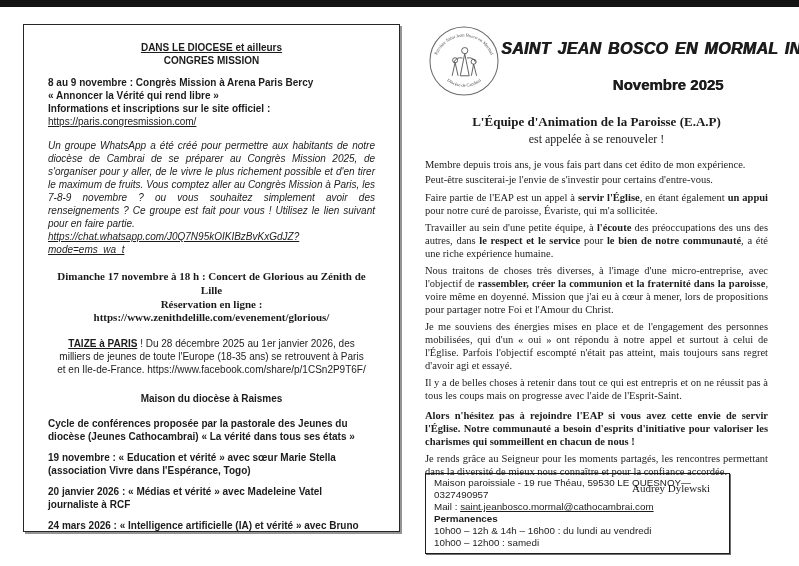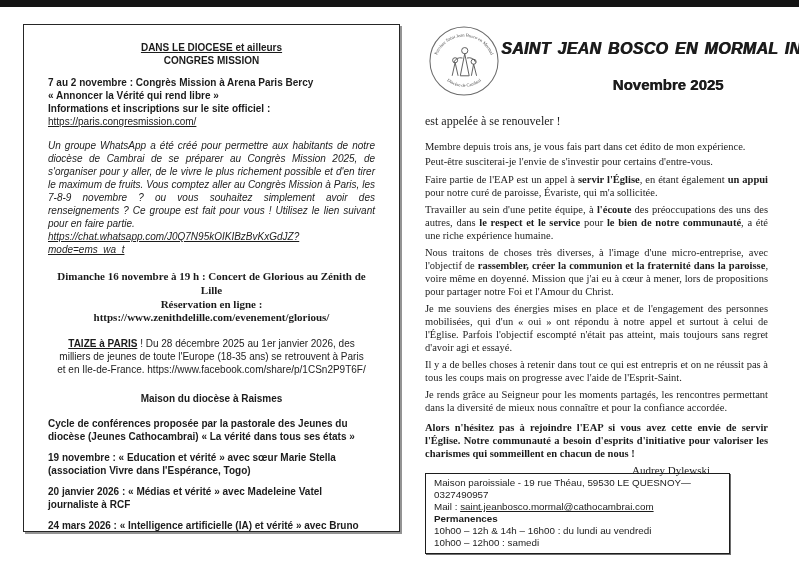--- a/index.html
+++ b/index.html
@@ -35,21 +35,21 @@
   .mast-text { flex: 1; text-align: center; }
   .mast-title {
     margin-top: 16px; font-family: "Liberation Sans", sans-serif;
     font-weight: bold; font-style: italic; font-size: 16px; letter-spacing: 0.3px;
     word-spacing: 2px; text-shadow: 0.7px 0 0 #1c1c1c; white-space: nowrap;
   }
   .mast-date { margin-top: 18px; font-weight: bold; font-size: 15px; text-shadow: 0.5px 0 0 #1c1c1c; }
 
   .article { margin: 16px 24px 0 18px; font-family: "Liberation Serif", serif; }
   .art-title { text-align: center; font-weight: bold; font-size: 13px; }
-  .art-sub { font-size: 12px; margin-top: 2px; margin-bottom: 11px; }
+  .art-sub { text-align: center; font-size: 12px; margin-top: 2px; margin-bottom: 11px; }
   .article .body { font-size: 10.5px; line-height: 1.24; text-align: justify; margin-bottom: 4px; }
   .article .intro { text-align: left; margin-bottom: 2px; }
   .closing { font-weight: bold; font-size: 12px; line-height: 1.27; margin-top: 7px; }
   .signature { font-size: 11px; text-align: right; padding-right: 58px; margin-top: 3px; }
 
   .footer-box {
     position: absolute; left: 18px; top: 459px; width: 305px;
     border: 1.5px solid #1d1d1d; box-shadow: 1px 1px 0 #6e6e6e;
     padding: 3px 8px 4px; font-size: 9.8px; line-height: 1.22;
     font-family: "Liberation Sans", sans-serif;
@@ -61,33 +61,33 @@
 
 <div class="top-bar"></div>
 
 <section class="left-panel">
   <div class="lp-header">
     <div class="c b u">DANS LE DIOCESE et ailleurs</div>
     <div class="c b">CONGRES MISSION</div>
   </div>
 
   <p class="congres-para">
-    <span>7 au 2 novembre : Congrès Mission à Arena Paris Bercy</span><br>
+    <span>8 au 9 novembre : Congrès Mission à Arena Paris Bercy</span><br>
     <span>« Annoncer la Vérité qui rend libre »</span><br>
     <span>Informations et inscriptions sur le site officiel :</span><br>
     <a class="link" href="#">https://paris.congresmission.com/</a>
   </p>
 
   <p class="whatsapp-para">
     <span>Un groupe WhatsApp a été créé pour permettre aux habitants de notre diocèse de Cambrai de se préparer au Congrès Mission 2025, de s'organiser pour y aller, de le vivre le plus richement possible et d'en tirer le maximum de fruits. Vous comptez aller au Congrès Mission à Paris, les 7-8-9 novembre ? ou vous souhaitez simplement avoir des renseignements ? Ce groupe est fait pour vous ! Utilisez le lien suivant pour en faire partie.</span><br>
     <a class="link" href="#">https://chat.whatsapp.com/J0Q7N95kOIKIBzBvKxGdJZ?mode=ems_wa_t</a>
   </p>
 
   <p class="glorious">
-    <span>Dimanche 16 novembre à 19 h : Concert de Glorious au Zénith de Lille</span><br>
+    <span>Dimanche 17 novembre à 18 h : Concert de Glorious au Zénith de Lille</span><br>
     <span>Réservation en ligne : https://www.zenithdelille.com/evenement/glorious/</span>
   </p>
 
   <p class="taize">
     <span class="b u">TAIZE à PARIS</span><span> ! Du 28 décembre 2025 au 1er janvier 2026, des milliers de jeunes de toute l'Europe (18-35 ans) se retrouvent à Paris et en Ile-de-France. https://www.facebook.com/share/p/1CSn2P9T6F/</span>
   </p>
 
   <div class="maison-title">Maison du diocèse à Raismes</div>
 
   <div class="cycle">
@@ -122,36 +122,37 @@
         <path d="M63,54 L60,70 M63,54 L67,70"></path>
       </g>
     </svg>
     <div class="mast-text">
       <div class="mast-title">SAINT JEAN BOSCO EN MORMAL INFOS</div>
       <div class="mast-date">Novembre 2025</div>
     </div>
   </div>
 
   <div class="article">
+    <div class="art-title">L'Équipe d'Animation de la Paroisse (E.A.P)</div>
     <div class="art-sub">est appelée à se renouveler !</div>
 
     <p class="body intro">Membre depuis trois ans, je vous fais part dans cet édito de mon expérience.</p>
     <p class="body intro" style="margin-bottom:5px;">Peut-être susciterai-je l'envie de s'investir pour certains d'entre-vous.</p>
 
     <p class="body"><span>Faire partie de l'EAP est un appel à </span><b>servir l'Église</b><span>, en étant également </span><b>un appui</b><span> pour notre curé de paroisse, Évariste, qui m'a sollicitée.</span></p>
 
     <p class="body"><span>Travailler au sein d'une petite équipe, à </span><b>l'écoute</b><span> des préoccupations des uns des autres, dans </span><b>le respect et le service</b><span> pour </span><b>le bien de notre communauté</b><span>, a été une riche expérience humaine.</span></p>
 
     <p class="body"><span>Nous traitons de choses très diverses, à l'image d'une micro-entreprise, avec l'objectif de </span><b>rassembler, créer la communion et la fraternité dans la paroisse</b><span>, voire même en doyenné. Mission que j'ai eu à cœur à mener, lors de propositions pour partager notre Foi et l'Amour du Christ.</span></p>
 
     <p class="body">Je me souviens des énergies mises en place et de l'engagement des personnes mobilisées, qui d'un « oui » ont répondu à notre appel et surtout à celui de l'Église. Parfois l'objectif escompté n'était pas atteint, mais toujours sans regret d'avoir agi et essayé.</p>
     <p class="body">Il y a de belles choses à retenir dans tout ce qui est entrepris et on ne réussit pas à tous les coups mais on progresse avec l'aide de l'Esprit-Saint.</p>
+    <p class="body closing">Alors n'hésitez pas à rejoindre l'EAP si vous avez cette envie de servir l'Église. Notre communauté a besoin d'esprits d'initiative pour valoriser les charismes qui sommeillent en chacun de nous !</p>
+
     <p class="body">Je rends grâce au Seigneur pour les moments partagés, les rencontres permettant dans la diversité de mieux nous connaître et pour la confiance accordée.</p>
-
-    <p class="body closing">Alors n'hésitez pas à rejoindre l'EAP si vous avez cette envie de servir l'Église. Notre communauté a besoin d'esprits d'initiative pour valoriser les charismes qui sommeillent en chacun de nous !</p>
     <div class="signature">Audrey Dylewski</div>
   </div>
 
   <div class="footer-box">
     <div>Maison paroissiale - 19 rue Théau,  59530 LE QUESNOY—0327490957</div>
     <div><span>Mail : </span><a class="link" href="#">saint.jeanbosco.mormal@cathocambrai.com</a></div>
     <div class="perm">Permanences</div>
     <div>10h00 – 12h &amp; 14h – 16h00 : du lundi au vendredi</div>
     <div>10h00 – 12h00 : samedi</div>
   </div>

